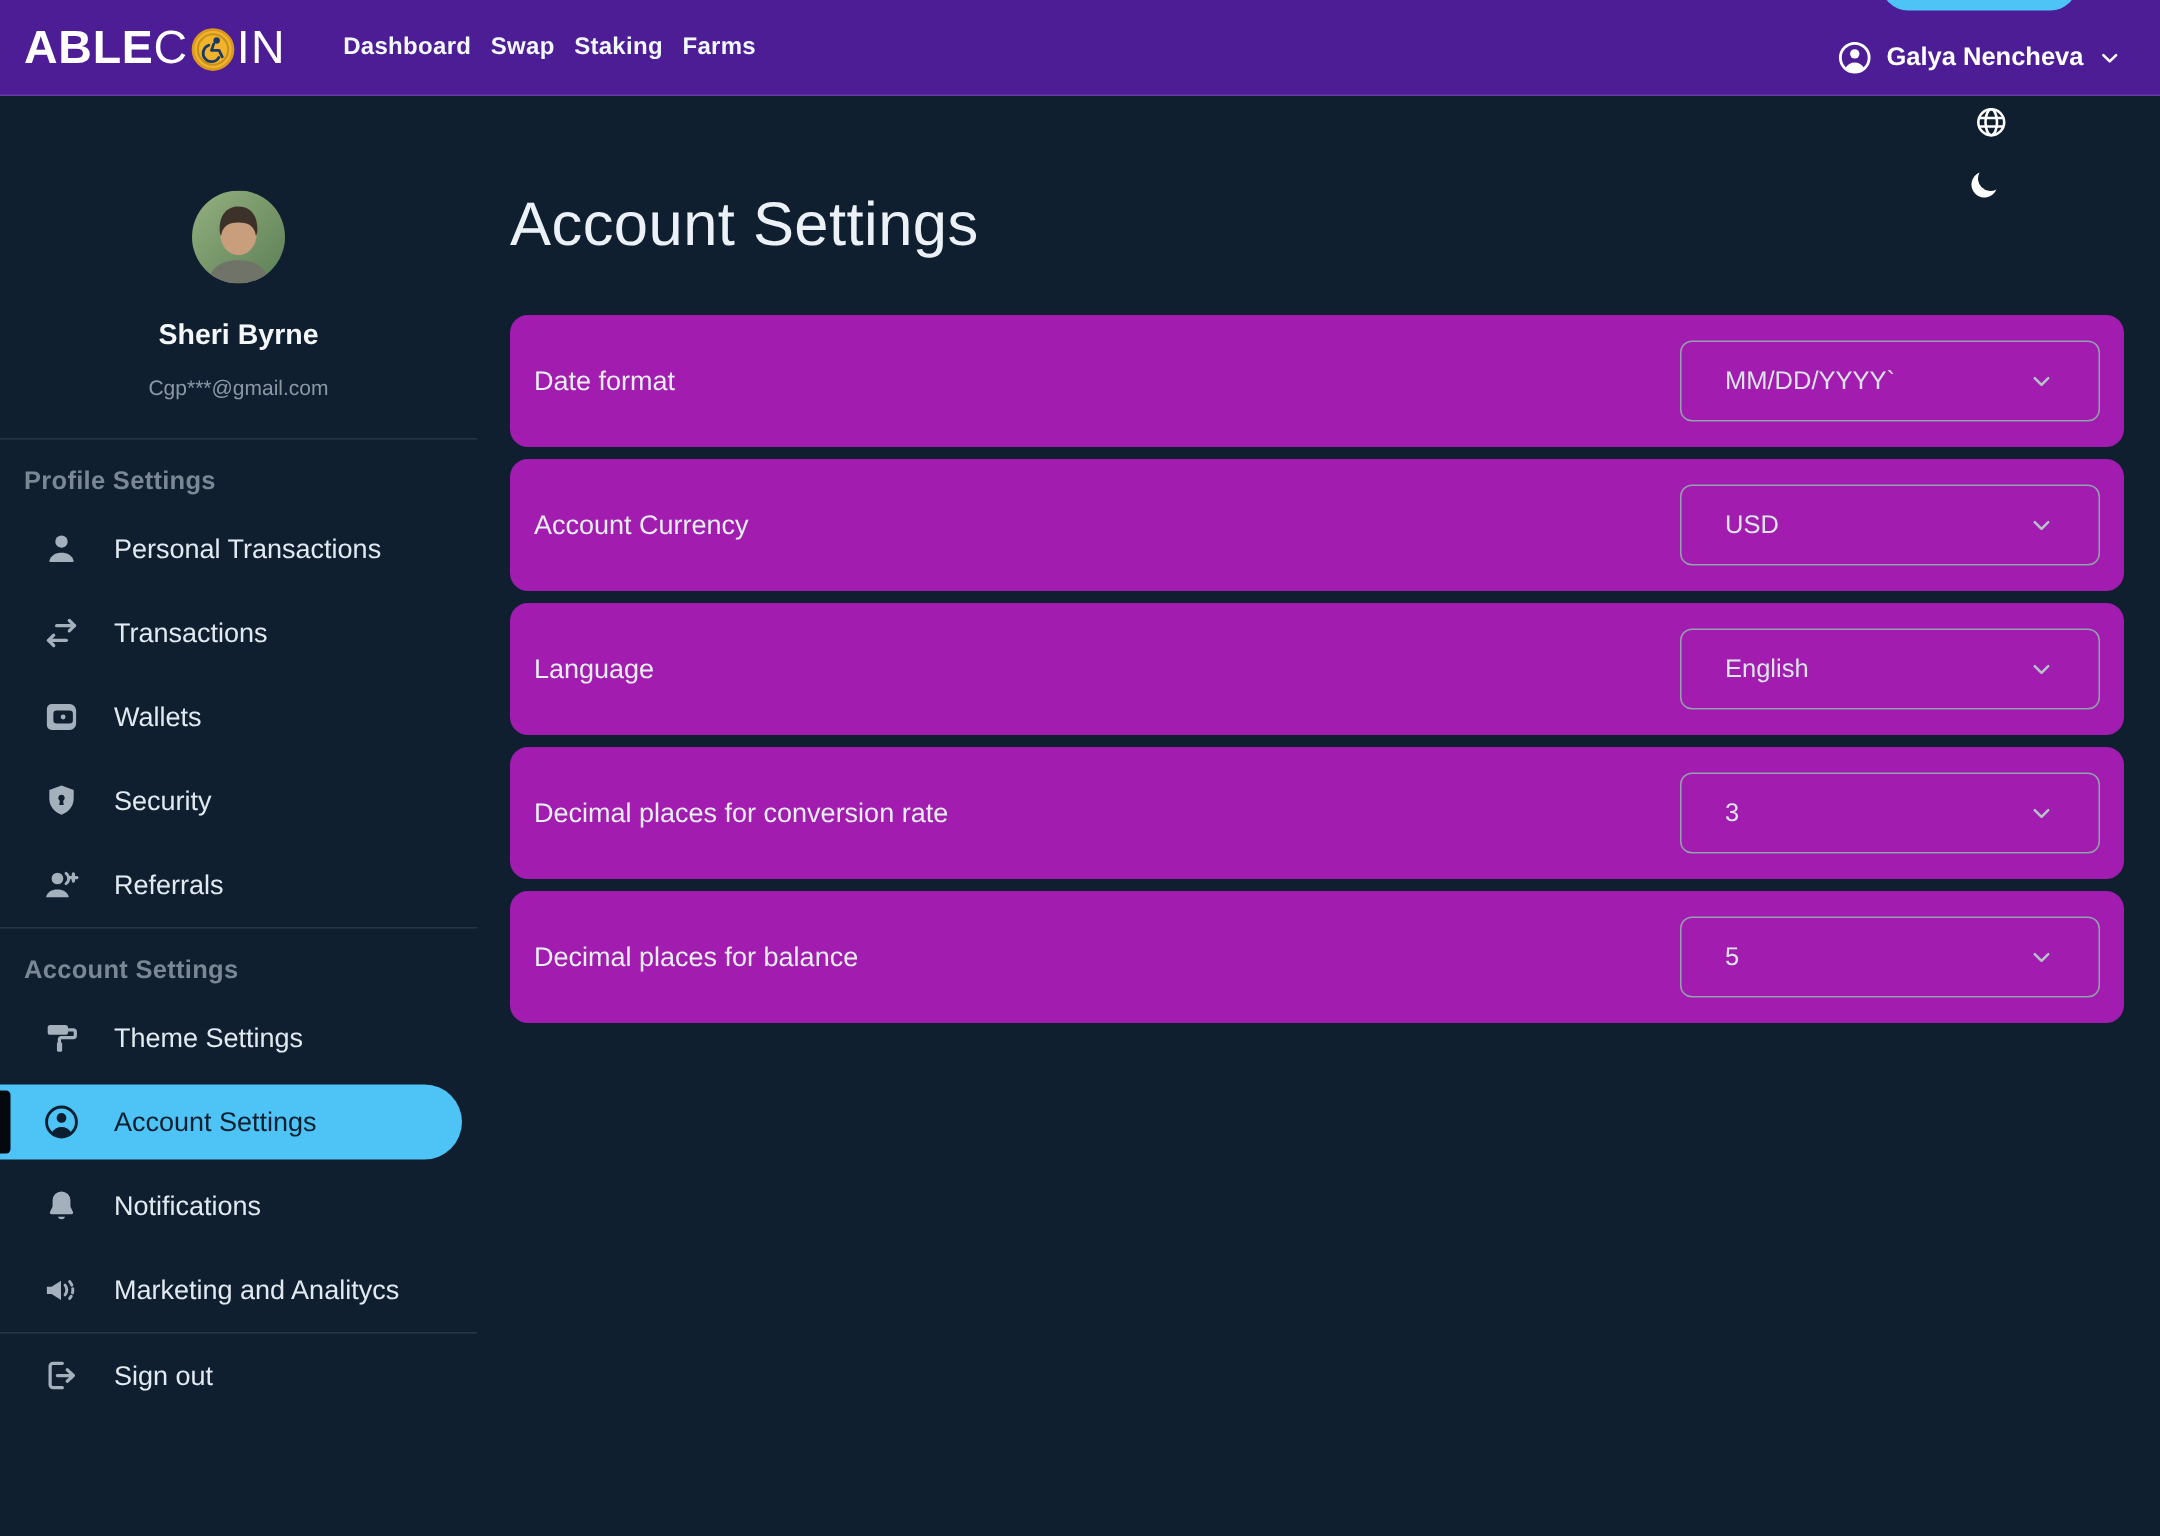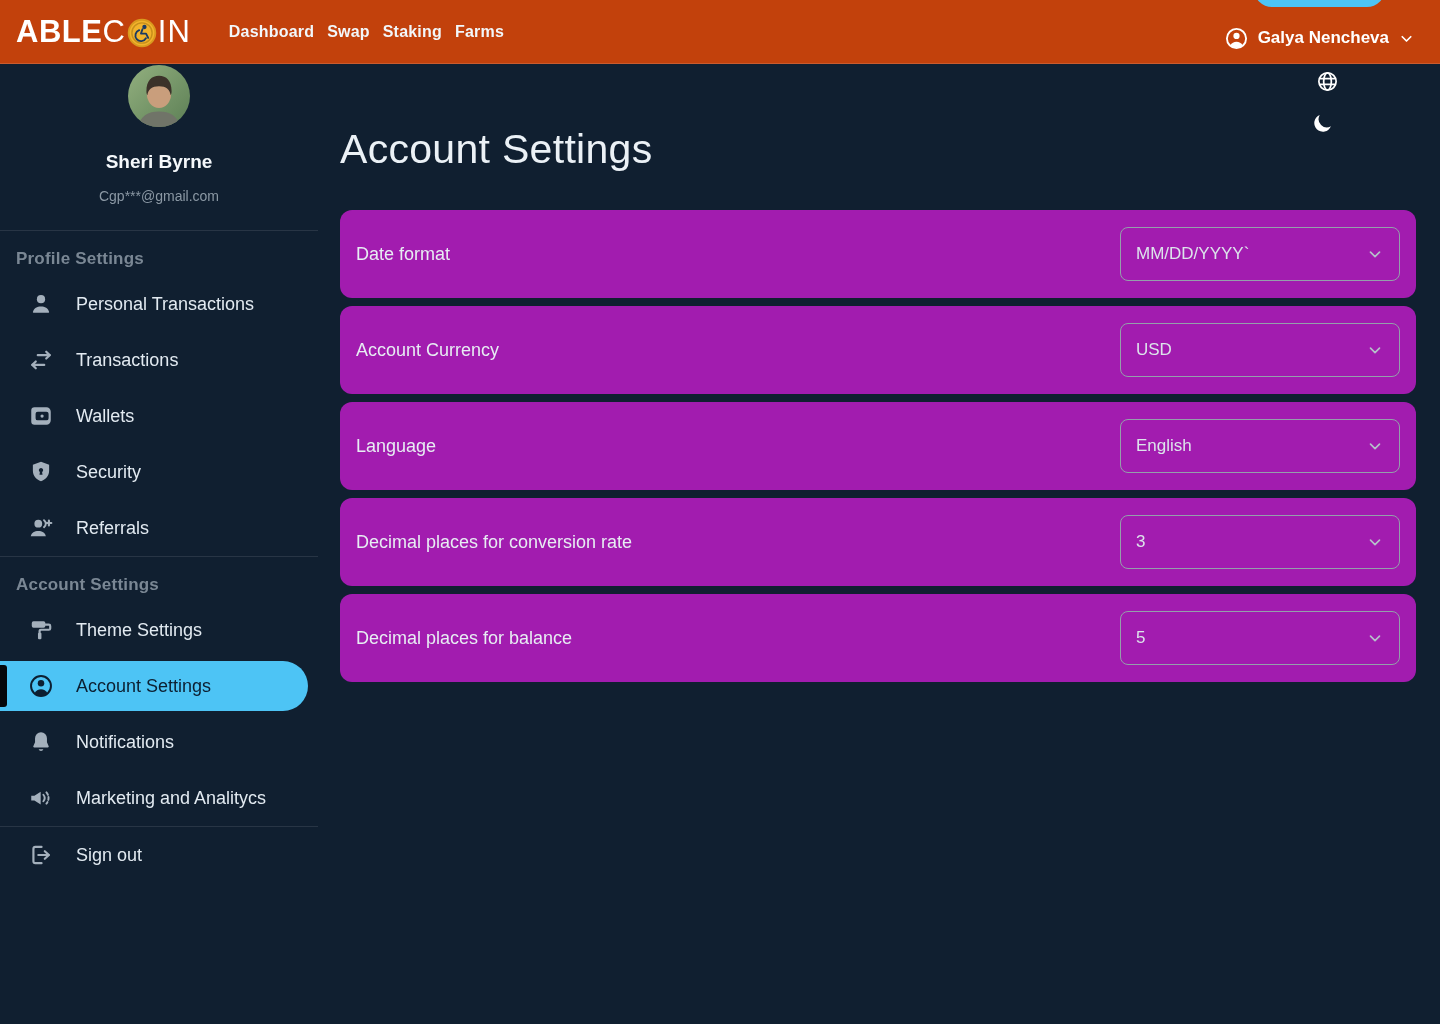--- a/index.html
+++ b/index.html
@@ -7,21 +7,21 @@
   body {
     font-family:"Liberation Sans", sans-serif;
     background:#101f30;
     color:#edf2f7;
     -webkit-font-smoothing:antialiased;
   }
   .app { position:relative; width:1440px; height:1024px; }
 
   
   .topbar {
-    height:64px; background:#c2410c;
+    height:64px; background:#4c1d95;
     border-bottom:1px solid rgba(255,255,255,.14);
     display:flex; align-items:center;
     padding:0 25px 0 16px;
   }
   .logo { display:flex; align-items:center; color:#fff; cursor:pointer; }
   .logo .w-bold { font-size:31px; font-weight:800; letter-spacing:.5px; }
   .logo .w-thin { font-size:31px; font-weight:400; letter-spacing:1px; }
   .logo .coin { width:30px; height:30px; margin:2px 1px 0; flex:none; }
   .main-nav { display:flex; gap:13px; margin-left:38px; }
   .main-nav .nav-link {
@@ -41,21 +41,21 @@
   .user-chip { display:flex; align-items:center; gap:9px; cursor:pointer; }
   .user-chip svg.uc { width:25px; height:25px; color:#fff; }
   .user-chip .uname { font-size:17px; font-weight:700; color:#fff; }
   .user-chip svg.chev { width:17px; height:17px; color:#fff; }
   .globe-wrap { margin-left:17px; }
   .moon-wrap { margin-left:6px; }
 
   
   .sidebar {
     position:absolute; top:65px; left:0; bottom:0; width:318px;
-    background:#101f30; 
+    background:#101f30; padding-top:62px;
   }
   .avatar { width:62px; height:62px; border-radius:50%; overflow:hidden; margin:0 auto; }
   .avatar svg { width:100%; height:100%; display:block; }
   .profile-name { text-align:center; margin-top:24px; font-size:19px; font-weight:700; color:#f4f8fb; }
   .profile-email { text-align:center; margin-top:15px; font-size:14px; color:#8b98a4; }
   .sb-divider { height:1px; background:rgba(255,255,255,.1); margin-top:26px; }
   .section-heading {
     padding:18px 16px 7px; font-size:17px; font-weight:700; color:#78London;
     color:#7a8794; letter-spacing:.2px;
   }
@@ -82,21 +82,21 @@
   .cards { margin-top:37px; }
   .card {
     width:1076px; height:88px; background:#a21caf;
     border-radius:12px; margin-bottom:8px;
     display:flex; align-items:center; padding:0 16px;
   }
   .card-label { font-size:18px; color:#e7edf3; }
   .select {
     margin-left:auto; width:280px; height:54px;
     border:1px solid #94a0ab; border-radius:8px;
-    display:flex; align-items:center; padding:0 15px;
+    display:flex; align-items:center; padding:0 29px;
     color:#dce4eb; font-size:17px; cursor:pointer; background:transparent;
   }
   .select .chev { margin-left:auto; width:18px; height:18px; color:#b6c1ca; }
 </style>
 </head>
 <body>
 
 <div class="app">
 
   <header class="topbar">

